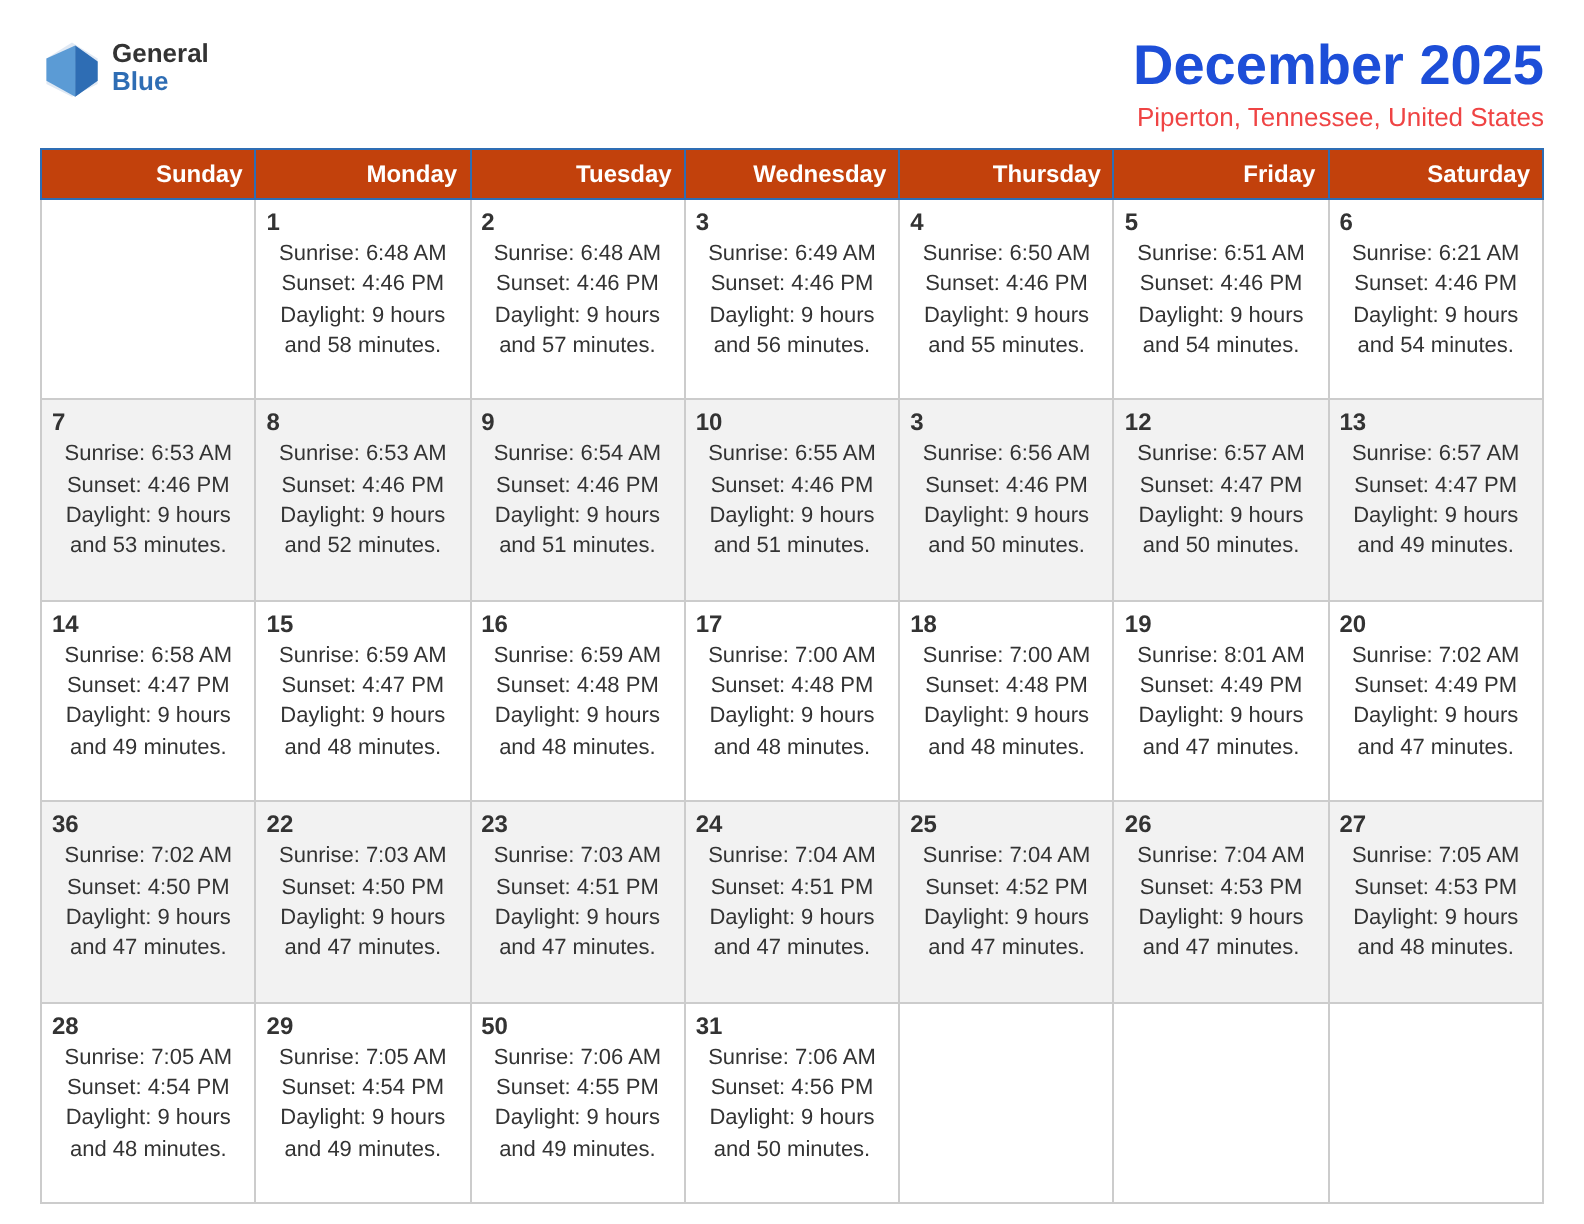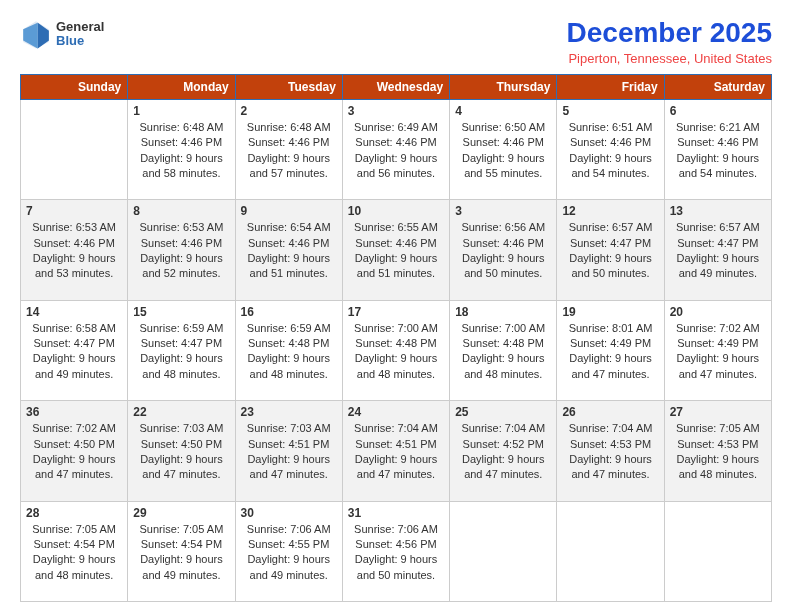--- a/index.html
+++ b/index.html
@@ -379,21 +379,21 @@
           </td>
           <td>
             <span class="day-num">29</span>
             <div class="day-detail">
               <div>Sunrise: 7:05 AM</div>
               <div>Sunset: 4:54 PM</div>
               <div>Daylight: 9 hours and 49 minutes.</div>
             </div>
           </td>
           <td>
-            <span class="day-num">30</span>
+            <span class="day-num">50</span>
             <div class="day-detail">
               <div>Sunrise: 7:06 AM</div>
               <div>Sunset: 4:55 PM</div>
               <div>Daylight: 9 hours and 49 minutes.</div>
             </div>
           </td>
           <td>
             <span class="day-num">31</span>
             <div class="day-detail">
               <div>Sunrise: 7:06 AM</div>

